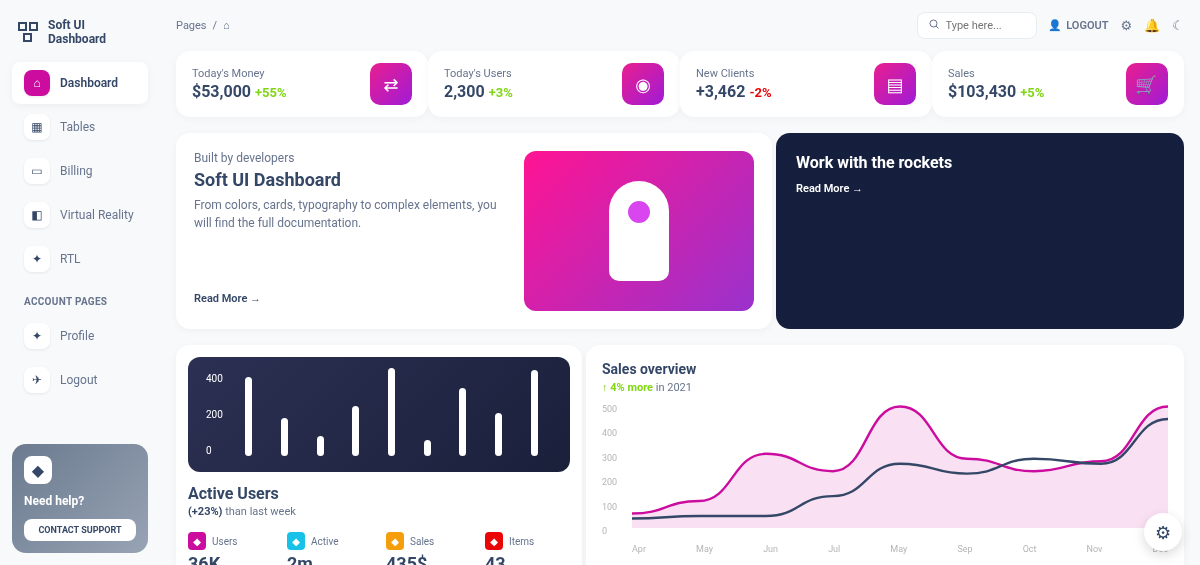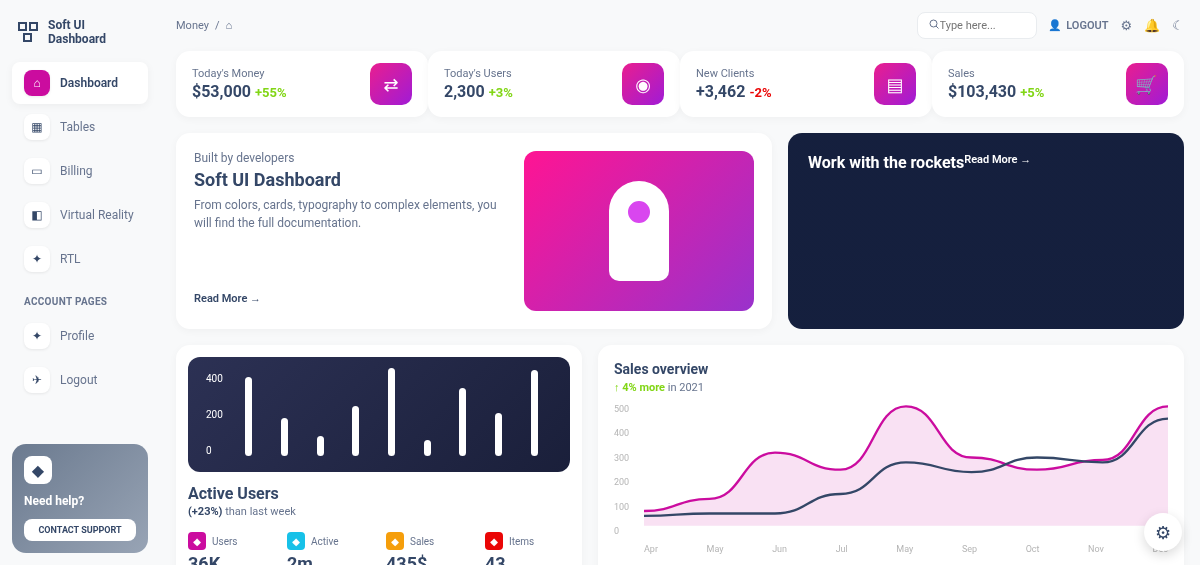--- a/index.html
+++ b/index.html
@@ -14,44 +14,44 @@
 .nav-item.active .nav-icon{background:#cb0c9f;color:#fff}
 .nav-heading{font-size:10px;color:#67748e;font-weight:700;padding:14px 12px 6px;letter-spacing:0.3px}
 .help-card{position:absolute;bottom:12px;left:12px;width:136px;border-radius:14px;background:linear-gradient(135deg,#6b7a8f,#98a4b5);padding:12px;color:#fff}
 .help-icon{width:28px;height:28px;border-radius:8px;background:#fff;display:flex;align-items:center;justify-content:center;margin-bottom:10px;color:#344767}
 .help-title{font-size:12px;font-weight:700;margin-bottom:10px}
 .help-btn{width:100%;background:#fff;border:0;border-radius:8px;padding:6px;font-size:9px;font-weight:700;color:#344767;cursor:pointer}
 .main{position:absolute;left:160px;right:0;top:0;height:100%;padding:12px 16px}
 .topbar{display:flex;justify-content:space-between;align-items:center;margin-bottom:12px;font-size:11px;color:#67748e}
 .breadcrumb{display:flex;gap:6px;align-items:center}
 .top-right{display:flex;align-items:center;gap:12px}
-.search{background:#fff;border:1px solid #e9ecef;border-radius:8px;padding:5px 10px;display:flex;align-items:center;width:120px}
+.search{background:#fff;border:1px solid #e9ecef;border-radius:8px;padding:5px 10px;display:flex;align-items:center;gap:6px;width:120px}
 .search input{border:0;outline:0;width:100%;font-size:11px}
 .top-icon{color:#67748e;cursor:pointer;font-size:13px}
 .logout{display:flex;align-items:center;gap:4px;font-size:11px;font-weight:600;color:#67748e;cursor:pointer}
 .stats{display:flex;margin-bottom:16px}
 .stat{flex:1;background:#fff;border-radius:14px;padding:12px 16px;display:flex;justify-content:space-between;align-items:center;box-shadow:0 2px 8px rgba(0,0,0,0.04)}
 .stat-label{font-size:11px;color:#67748e;margin-bottom:2px}
 .stat-value{font-size:16px;font-weight:700;color:#344767}
 .stat-delta{font-size:13px;font-weight:700;margin-left:4px}
 .stat-delta.pos{color:#82d616}
 .stat-delta.neg{color:#ea0606}
 .stat-icon{width:42px;height:42px;border-radius:10px;background:linear-gradient(135deg,#e91e8f,#a01bd6);display:flex;align-items:center;justify-content:center;color:#fff;font-size:18px}
-.row{display:flex;gap:16px;margin-bottom:16px}
+.row{display:flex;gap:4px;margin-bottom:16px}
 .card{background:#fff;border-radius:14px;box-shadow:0 2px 8px rgba(0,0,0,0.04)}
 .hero{flex:0 0 596px;padding:18px;display:flex;gap:16px}
 .hero-text{flex:1}
 .hero-eyebrow{font-size:12px;color:#67748e;margin-bottom:4px}
 .hero-title{font-size:18px;font-weight:700;color:#344767;margin-bottom:6px}
 .hero-body{font-size:12px;color:#67748e;line-height:1.5;margin-bottom:60px}
 .readmore{font-size:11px;color:#344767;font-weight:600;cursor:pointer}
 .hero-img{width:230px;height:160px;border-radius:12px;background:linear-gradient(135deg,#ff1493,#9932cc);display:flex;align-items:center;justify-content:center;position:relative}
 .rocket{width:60px;height:100px;background:#fff;border-radius:30px 30px 10px 10px;position:relative}
 .rocket:before{content:'';position:absolute;top:16px;left:50%;transform:translateX(-50%);width:22px;height:22px;border-radius:50%;background:#d946ef;border:4px solid #fff}
-.rockets{flex:1;border-radius:14px;background:linear-gradient(rgba(20,30,60,0.85),rgba(20,30,60,0.85)),#1a2847;padding:20px;color:#fff;display:flex;flex-direction:row}
+.rockets{flex:1;border-radius:14px;background:linear-gradient(rgba(20,30,60,0.85),rgba(20,30,60,0.85)),#1a2847;padding:20px;color:#fff;display:flex;flex-direction:column}
 .rockets-title{font-size:16px;font-weight:700;margin-bottom:10px}
 .rockets-body{font-size:12px;line-height:1.5;opacity:0.9;flex:1}
 .rockets .readmore{color:#fff}
 .active-users{flex:0 0 406px;padding:12px}
 .chart-bg{height:115px;border-radius:12px;background:linear-gradient(135deg,#2c3154,#1a1f3a);padding:12px 18px;display:flex;position:relative}
 .chart-y{display:flex;flex-direction:column;justify-content:space-between;font-size:10px;color:#fff;padding:4px 8px 4px 0}
 .chart-bars{flex:1;display:flex;align-items:flex-end;justify-content:space-around;padding-bottom:4px}
 .chart-bars .bar{width:7px;background:#fff;border-radius:4px}
 .au-title{font-size:16px;font-weight:700;color:#344767;margin:12px 0 2px}
 .au-sub{font-size:11px;color:#67748e;margin-bottom:14px}
@@ -119,21 +119,21 @@
   <div class="help-card">
     <div class="help-icon">◆</div>
     <div class="help-title">Need help?</div>
     <button class="help-btn">CONTACT SUPPORT</button>
   </div>
 </div>
 
 <div class="main">
   <div class="topbar">
     <div class="breadcrumb">
-      <span>Money</span>
+      <span>Pages</span>
       <span>/</span>
       <span>⌂</span>
     </div>
     <div class="top-right">
       <div class="search">
         <span>
           <svg width="12" height="12" viewBox="0 0 24 24" fill="none" stroke="#67748e" stroke-width="2">
               <circle cx="11" cy="11" r="7"></circle>
               <line x1="21" y1="21" x2="16" y2="16"></line>
             </svg>

